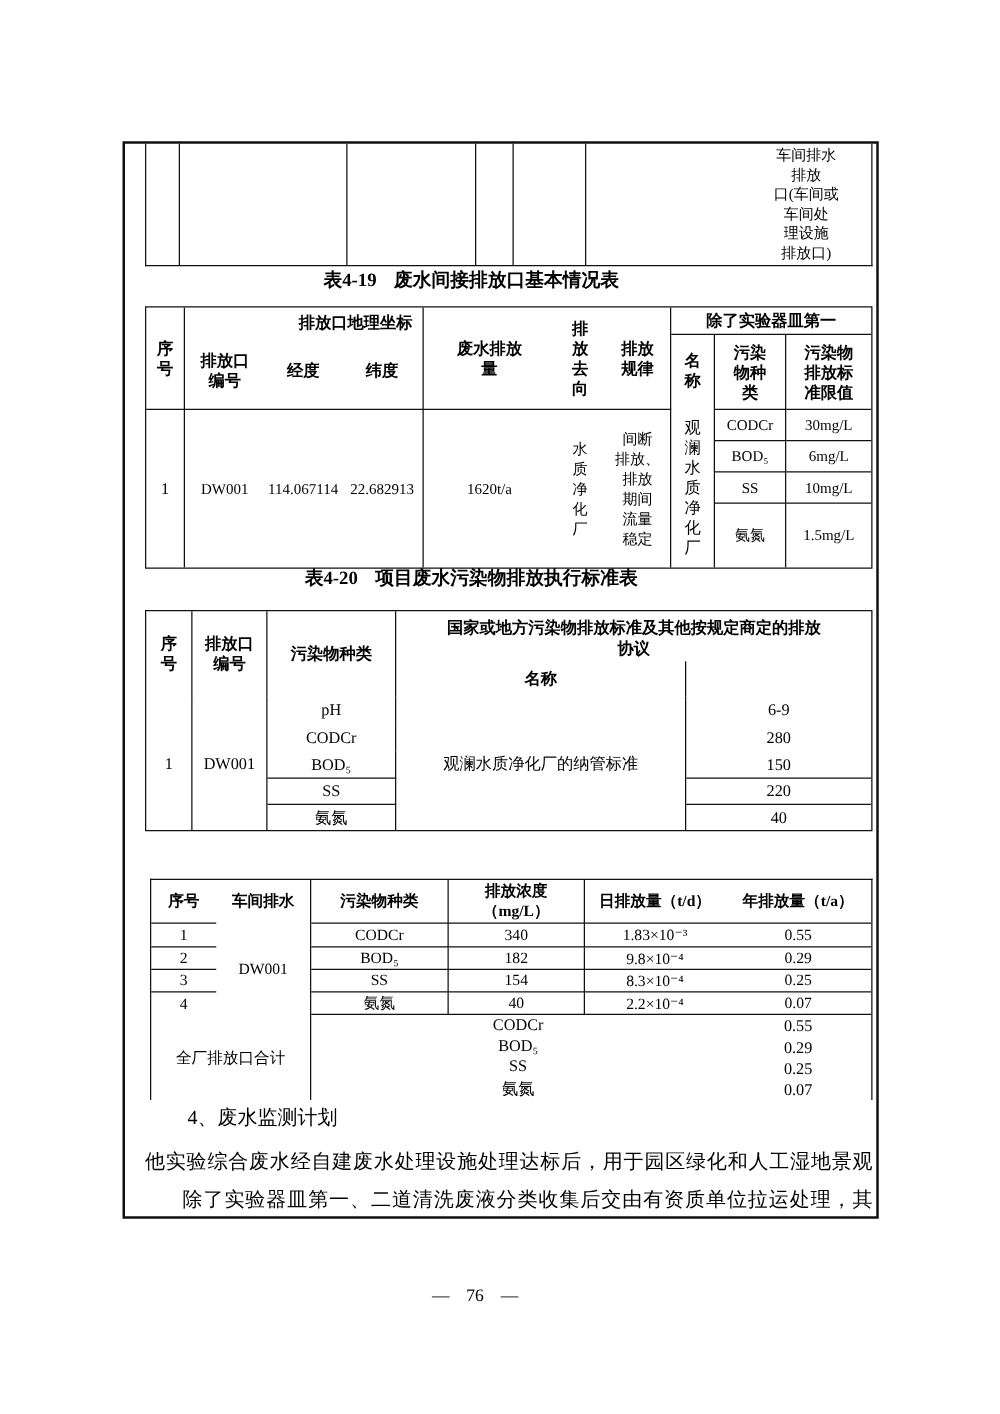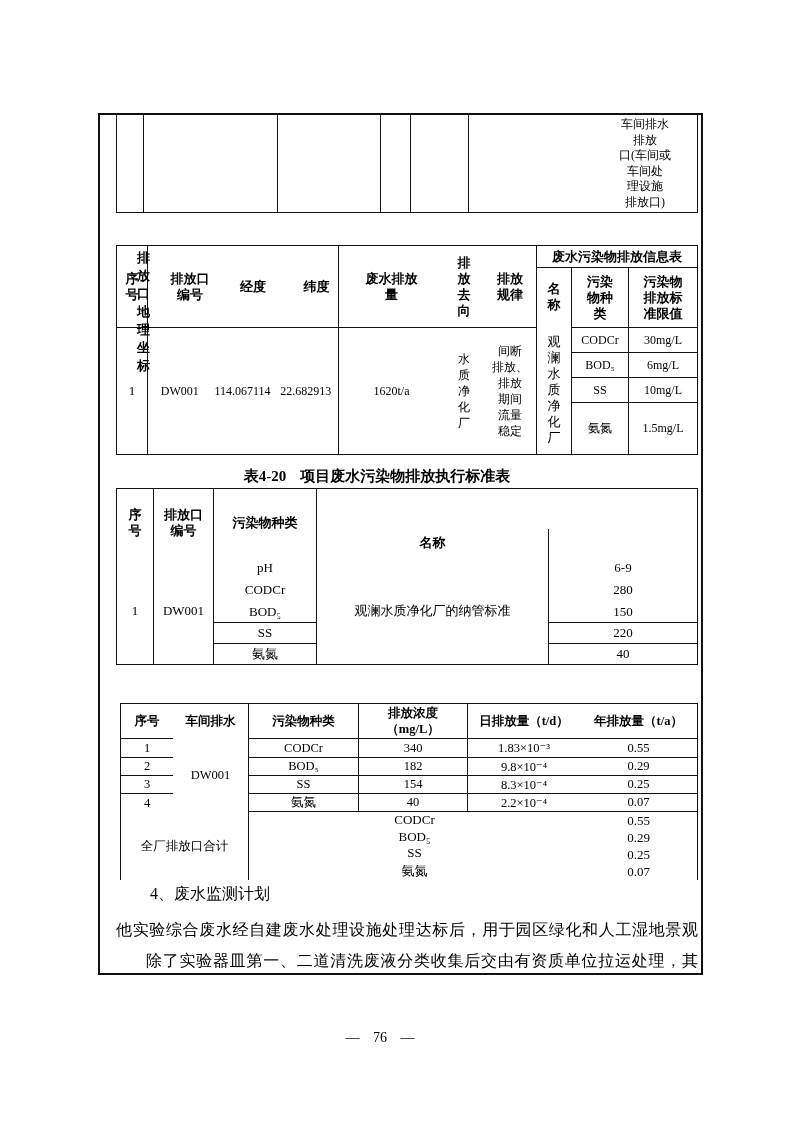--- a/index.html
+++ b/index.html
@@ -14,26 +14,26 @@
   .br{border-right:1px solid #111;}
   .bb{border-bottom:1px solid #111;}
   
   #carry{left:16px;top:0;width:582px;height:98px;border:1px solid #111;border-top:none;
          grid-template-columns:27px 134px 103px 30px 58px 1fr;grid-template-rows:1fr;}
   .carry-last{display:flex;justify-content:flex-end;align-items:center;}
   .carry-txt{width:100px;font-size:12px;line-height:15.5px;text-align:center;white-space:pre-line;padding-right:2px;}
   
   .title-row{position:absolute;left:16px;width:582px;display:flex;justify-content:center;gap:14px;
              font-weight:bold;font-size:15px;padding-right:60px;box-sizing:border-box;}
-  #t19-title{top:100px;} #t20-title{top:352px;} #t21-title{top:556px;}
+  #t19-title{top:100px;} #t20-title{top:338px;} #t21-title{top:556px;}
   
   #t19{left:16px;top:130px;width:582px;height:210px;border:1px solid #111;font-size:13px;
        grid-template-columns:31px 191px 198px 35px 57px 1fr;
        grid-template-rows:22px 60px 25px 25px 25px 1fr;}
-  .geo-head{display:flex;flex-direction:row;height:100%;justify-content:center;}
+  .geo-head{display:flex;flex-direction:column;height:100%;justify-content:center;}
   .geo-title{font-weight:bold;text-align:right;padding:3px 8px 0 0;}
   .geo-sub{flex:1;display:flex;align-items:center;text-align:center;}
   .gw1{width:64px;} .gw2{width:62px;} .gw3{width:65px;}
   .mid{display:flex;height:100%;align-items:center;text-align:center;}
   .mw1{width:105px;} .mw2{width:40px;} .mw3{flex:1;}
   .fs12{font-size:12px;}
   .namecell{display:flex;flex-direction:column;align-items:center;}
   .nh{height:58px;display:flex;align-items:center;}
   .nv{flex:1;display:flex;align-items:center;}
   
@@ -69,20 +69,24 @@
     <div class="carry-last">
       <div class="carry-txt">车间排水
 排放
 口(车间或
 车间处
 理设施
 排放口)</div>
     </div>
   </div>
 
+  <div class="title-row" id="t19-title">
+    <span>表4-19</span>
+    <span>废水间接排放口基本情况表</span>
+  </div>
 
   <div class="tbl" id="t19">
     <div class="c br bb b v" style="grid-area:1/1/3/2">序
 号</div>
     <div class="br bb" style="grid-area:1/2/3/3">
       <div class="geo-head">
         <div class="geo-title">排放口地理坐标</div>
         <div class="geo-sub">
           <span class="gw1 b v">排放口
 编号</span>
@@ -96,21 +100,21 @@
         <span class="mw1 b v">废水排放
 量</span>
         <span class="mw2 b v">排
 放
 去
 向</span>
         <span class="mw3 b v">排放
 规律</span>
       </div>
     </div>
-    <div class="c bb b" style="grid-area:1/4/2/7">废水污染物排放信息表</div>
+    <div class="c bb b" style="grid-area:1/4/2/7">除了实验器皿第一</div>
     <div class="namecell br" style="grid-area:2/4/7/5">
       <div class="nh b v">名
 称</div>
       <div class="nv v">观
 澜
 水
 质
 净
 化
 厂</div>
@@ -159,20 +163,22 @@
     <span>表4-20</span>
     <span>项目废水污染物排放执行标准表</span>
   </div>
 
   <div class="tbl" id="t20">
     <div class="c br b v" style="grid-area:1/1/3/2">序
 号</div>
     <div class="c br b v" style="grid-area:1/2/3/3">排放口
 编号</div>
     <div class="c br b" style="grid-area:1/3/3/4">污染物种类</div>
+    <div class="c b v stdh" style="grid-area:1/4/2/6">国家或地方污染物排放标准及其他按规定商定的排放
+协议</div>
     <div class="c br b" style="grid-area:2/4/3/5">名称</div>
     <div class="c br" style="grid-area:3/1/8/2">1</div>
     <div class="c br" style="grid-area:3/2/8/3">DW001</div>
     <div class="c br" style="grid-area:3/3/4/4">pH</div>
     <div class="c br" style="grid-area:4/3/5/4">CODCr</div>
     <div class="c br bb" style="grid-area:5/3/6/4">BOD₅</div>
     <div class="c br bb" style="grid-area:6/3/7/4">SS</div>
     <div class="c br" style="grid-area:7/3/8/4">氨氮</div>
     <div class="c br" style="grid-area:3/4/8/5">观澜水质净化厂的纳管标准</div>
     <div class="c" style="grid-area:3/5/4/6">6-9</div>

